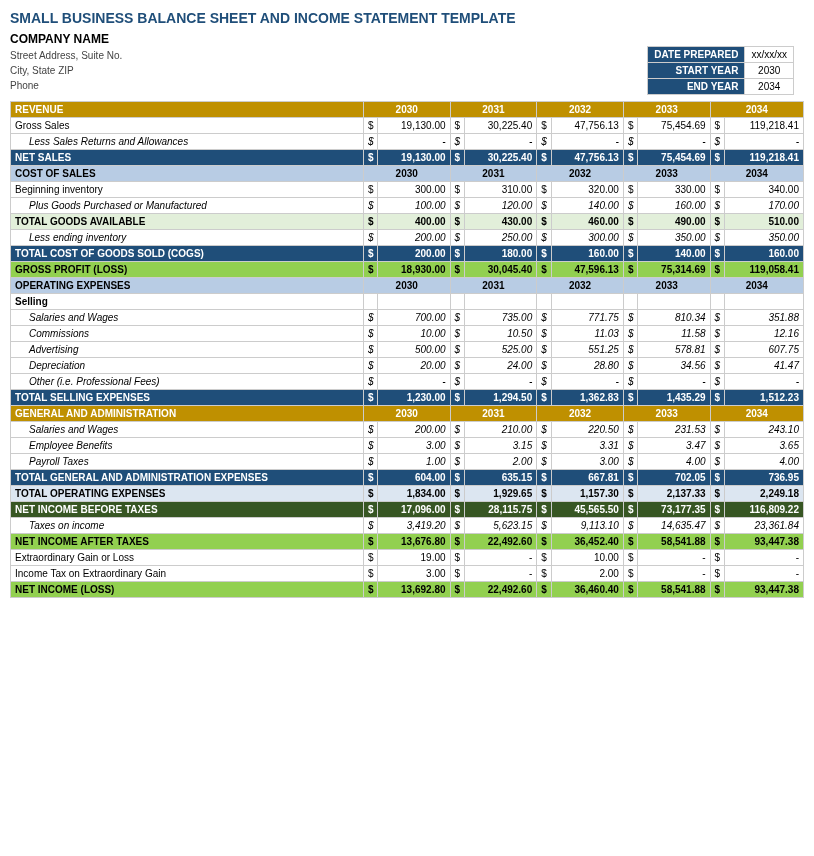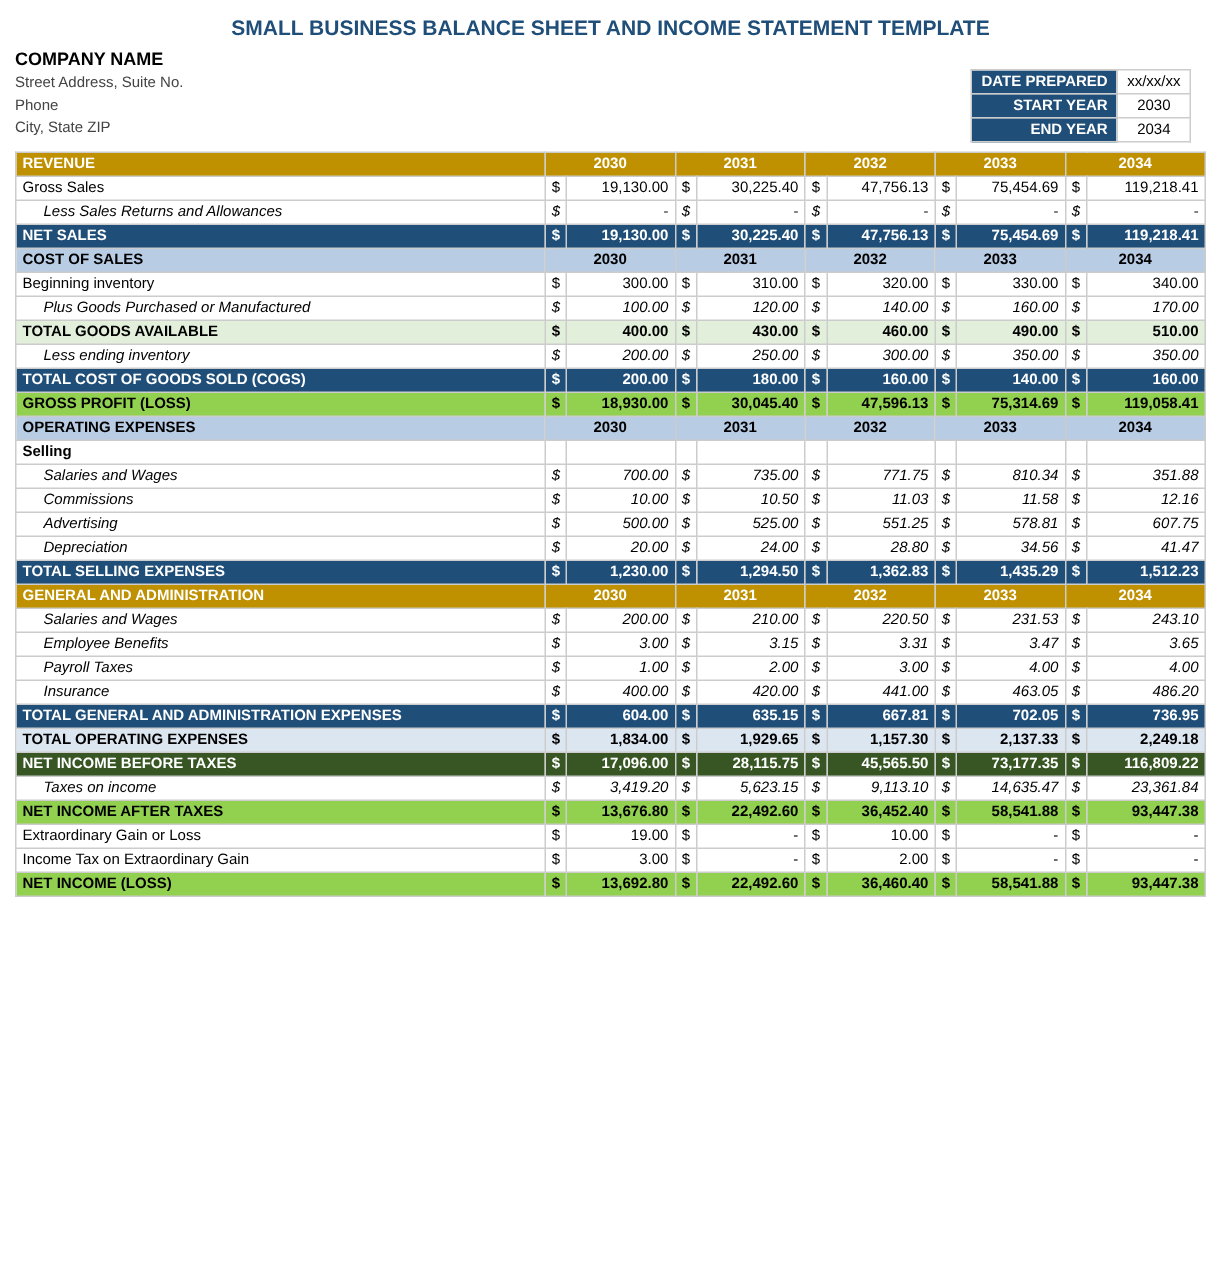--- a/index.html
+++ b/index.html
@@ -3,21 +3,20 @@
   <meta charset="utf-8">
   <style>
     * { box-sizing: border-box; margin: 0; padding: 0; }
     body { font-family: Arial, sans-serif; font-size: 11px; background: #fff; padding: 10px; }
     
     .main-title {
       color: #1f4e79;
       font-size: 14px;
       font-weight: bold;
       margin-bottom: 6px;
-      text-align: center;
     }
     
     .company-name {
       font-weight: bold;
       font-size: 12px;
       margin-bottom: 2px;
     }
     
     .company-info {
       font-size: 10px;
@@ -184,22 +183,22 @@
     }
   </style>
 </head>
 <body>
 
 <div class="header-container">
   <div class="main-title">SMALL BUSINESS BALANCE SHEET AND INCOME STATEMENT TEMPLATE</div>
   <div class="company-name">COMPANY NAME</div>
   <div class="company-info">
     <div>Street Address, Suite No.</div>
+    <div>City, State ZIP</div>
     <div>Phone</div>
-    <div>City, State ZIP</div>
   </div>
 
   <div class="header-right">
     <table class="date-table">
       <tbody>
           <tr>
         <td class="date-label">DATE PREPARED</td>
         <td class="date-value">xx/xx/xx</td>
       </tr>
       <tr>
@@ -434,20 +433,33 @@
     <td class="dollar">$</td>
         <td class="num">24.00</td>
     <td class="dollar">$</td>
         <td class="num">28.80</td>
     <td class="dollar">$</td>
         <td class="num">34.56</td>
     <td class="dollar">$</td>
         <td class="num">41.47</td>
   </tr>
 
+  <tr class="row-italic">
+    <td class="indent">Other (i.e. Professional Fees)</td>
+    <td class="dollar">$</td>
+        <td class="num">-</td>
+    <td class="dollar">$</td>
+        <td class="num">-</td>
+    <td class="dollar">$</td>
+        <td class="num">-</td>
+    <td class="dollar">$</td>
+        <td class="num">-</td>
+    <td class="dollar">$</td>
+        <td class="num">-</td>
+  </tr>
 
   <tr class="row-total-selling">
     <td>TOTAL SELLING EXPENSES</td>
     <td class="dollar">$</td>
         <td class="num">1,230.00</td>
     <td class="dollar">$</td>
         <td class="num">1,294.50</td>
     <td class="dollar">$</td>
         <td class="num">1,362.83</td>
     <td class="dollar">$</td>
@@ -500,33 +512,20 @@
     <td class="dollar">$</td>
         <td class="num">2.00</td>
     <td class="dollar">$</td>
         <td class="num">3.00</td>
     <td class="dollar">$</td>
         <td class="num">4.00</td>
     <td class="dollar">$</td>
         <td class="num">4.00</td>
   </tr>
 
-  <tr class="row-italic">
-    <td class="indent">Insurance</td>
-    <td class="dollar">$</td>
-        <td class="num">400.00</td>
-    <td class="dollar">$</td>
-        <td class="num">420.00</td>
-    <td class="dollar">$</td>
-        <td class="num">441.00</td>
-    <td class="dollar">$</td>
-        <td class="num">463.05</td>
-    <td class="dollar">$</td>
-        <td class="num">486.20</td>
-  </tr>
 
   <tr class="row-total-gen-admin">
     <td>TOTAL GENERAL AND ADMINISTRATION EXPENSES</td>
     <td class="dollar">$</td>
         <td class="num">604.00</td>
     <td class="dollar">$</td>
         <td class="num">635.15</td>
     <td class="dollar">$</td>
         <td class="num">667.81</td>
     <td class="dollar">$</td>

